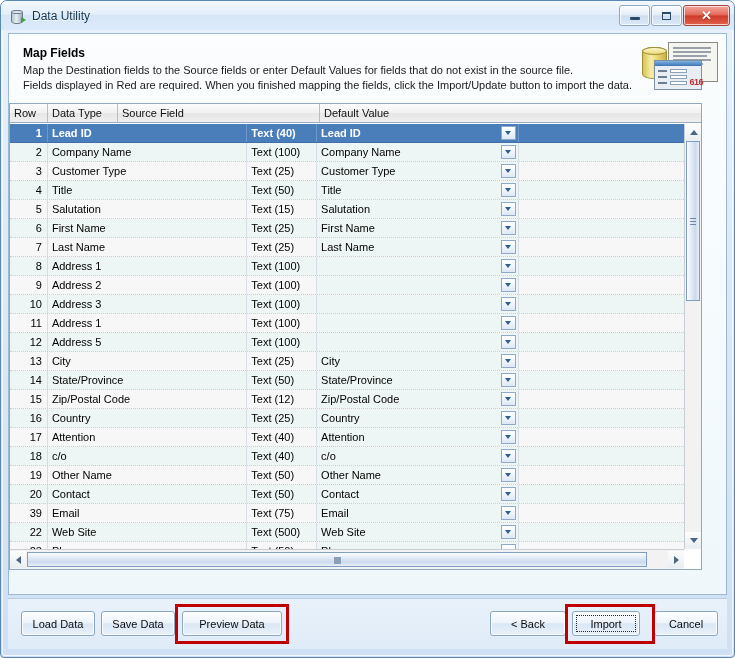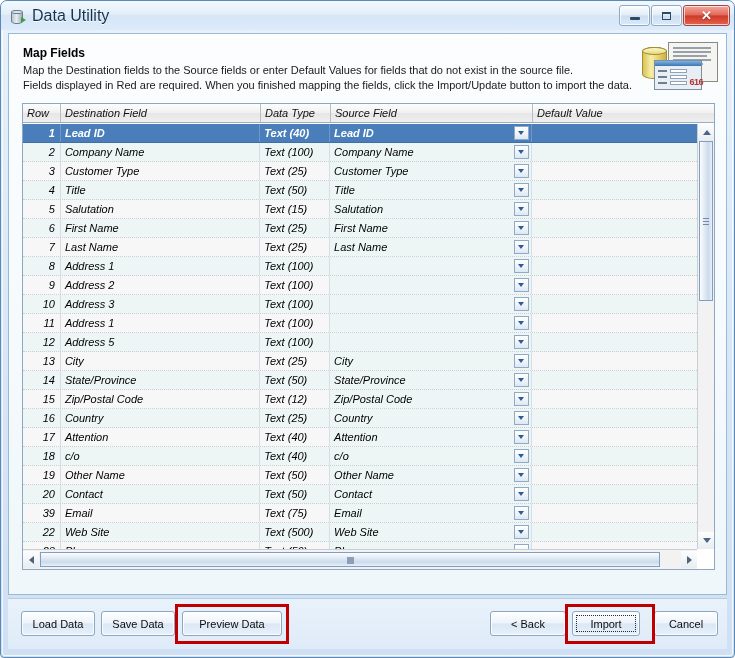--- a/index.html
+++ b/index.html
@@ -69,21 +69,21 @@
   }
   .tb-arrow {
     position: absolute;
     right: 0px; bottom: 1px;
     width: 0; height: 0;
     border-left: 5px solid #3f9e3f;
     border-top: 3px solid transparent;
     border-bottom: 3px solid transparent;
   }
   #titlebar-title {
-    font-size: 16px;
+    font-size: 12px;
     color: #10334f;
     text-shadow: 0 1px 0 rgba(255,255,255,0.9);
     flex: 1 1 auto;
     white-space: nowrap;
     overflow: hidden;
   }
   .winbtn {
     width: 29px;
     height: 19px;
     margin-left: 1px;
@@ -221,29 +221,28 @@
     right: 15px; bottom: 3px;
     font-size: 9px;
     font-weight: bold;
     color: #b03232;
     letter-spacing: -0.5px;
   }
 
   
   #grid-wrap {
     position: absolute;
-    left: 13px;
+    left: 0;
     top: 69px;
     width: 693px;
     height: 467px;
     box-sizing: border-box;
     border: 1px solid #8fa7c0;
     background: #ffffff;
     overflow: hidden;
-    font-style: italic;
   }
   #grid-header {
     display: flex;
     height: 19px;
     background: linear-gradient(to bottom, #fdfdfd 0%, #f1f1f1 48%, #e6e6e6 52%, #efefef 100%);
     border-bottom: 1px solid #9badc0;
     box-sizing: border-box;
   }
   .hcell {
     box-sizing: border-box;
@@ -503,21 +502,20 @@
           <div class="lbl" style="left:3px;top:21px;"></div>
           <div class="fld" style="left:15px;top:20px;width:17px;"></div>
         </div>
         <div class="hg-num">616</div>
       </div>
     </div>
 
     <div id="grid-wrap">
       <div id="grid-header">
         <div class="hcell c-row">Row</div>
-        <div class="hcell c-dest">Destination Field</div>
         <div class="hcell c-type">Data Type</div>
         <div class="hcell c-src">Source Field</div>
         <div class="hcell c-def">Default Value</div>
       </div>
 
       <div id="grid-body">
           <div class="grow selected">
             <div class="gcell c-row">1</div>
             <div class="gcell c-dest">Lead ID</div>
             <div class="gcell c-type">Text (40)</div>

